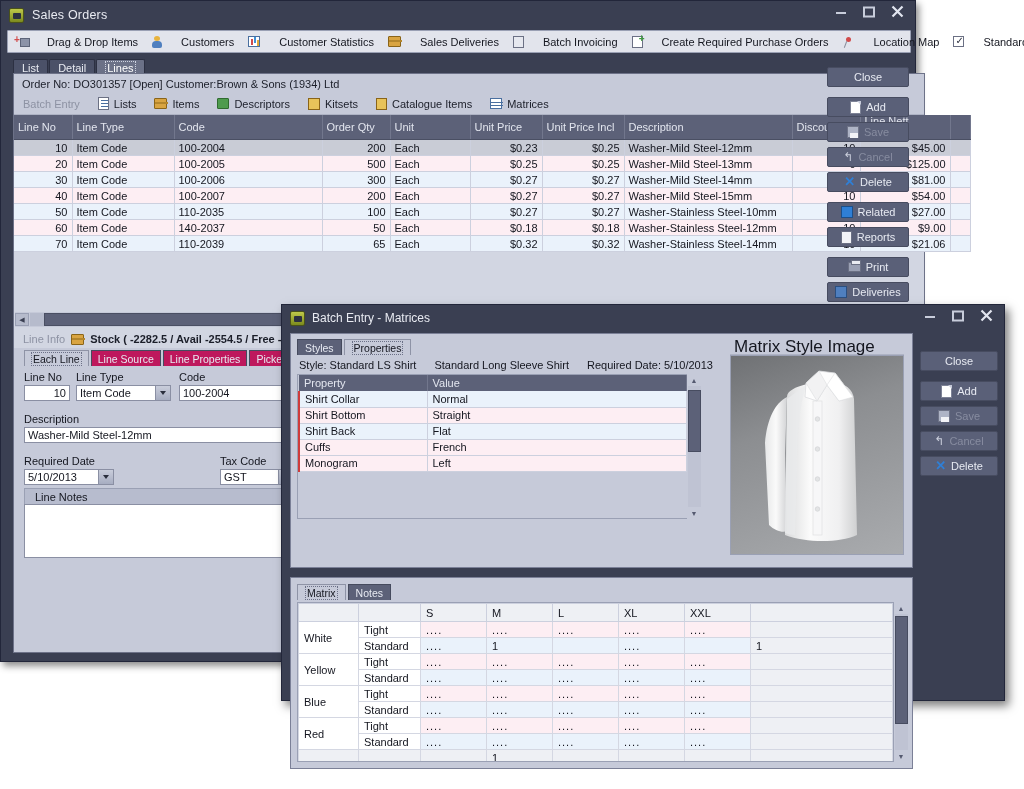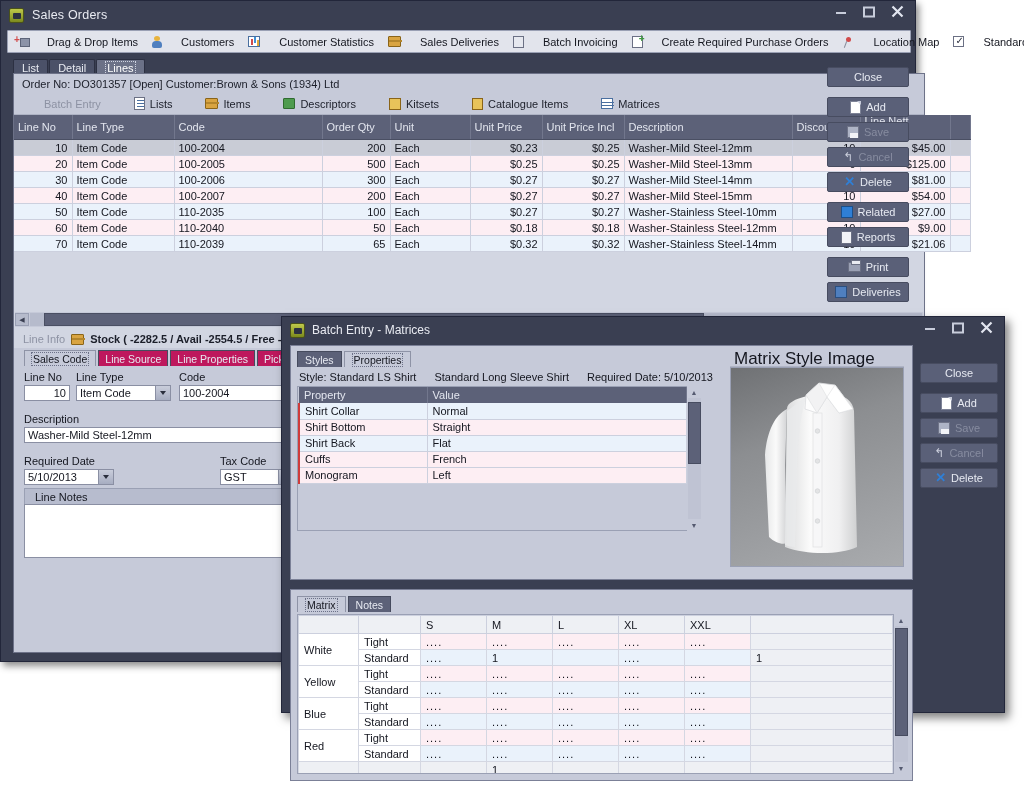--- a/index.html
+++ b/index.html
@@ -57,21 +57,21 @@
   .tab.active{background:#6b7187;color:#ffffff;}
   .tab.active .tlbl{border:1px dotted #cfd4e2;padding:0 1px;}
 
   
   .content{
     position:absolute;left:12px;top:72px;width:912px;height:580px;
     background:#c6cad9;border:1px solid #6d7governor;
   }
   .content{border:1px solid #6d7288;}
   .order-bar{height:19px;background:#c6cad9;display:flex;align-items:center;padding-left:8px;color:#1b1e29;font-size:11px;}
-  .batch-bar{height:22px;background:#c6cad9;display:flex;align-items:center;padding-left:22px;gap:17px;border-bottom:1px solid #aeb3c4;}
+  .batch-bar{height:22px;background:#c6cad9;display:flex;align-items:center;padding-left:1px;gap:2px;border-bottom:1px solid #aeb3c4;}
   .bb-item{display:flex;align-items:center;gap:5px;padding:0 8px;height:20px;font-size:11px;color:#1b1e29;}
   .bb-item.dim{color:#8d92a3;}
 
   
   .grid{width:100%;border-collapse:collapse;table-layout:fixed;}
   .grid th{
     background:#5c6178;color:#e3e6ef;font-weight:normal;font-size:11px;
     text-align:left;height:17px;padding:0 4px;
     border-right:1px solid #72778d;border-bottom:1px solid #4a4f63;
   }
@@ -125,21 +125,21 @@
   .rbtn{
     width:82px;height:20px;margin-bottom:5px;background:#5a6078;border:1px solid #474c60;
     color:#e7eaf2;font-size:11px;display:flex;align-items:center;justify-content:center;gap:5px;
     border-radius:2px;
   }
   .rbtn.dim{color:#878ca0;}
   .rbtn.gap{margin-top:10px;}
 
   
   .dialog{
-    position:absolute;left:281px;top:316px;width:724px;height:397px;
+    position:absolute;left:281px;top:304px;width:724px;height:397px;
     background:#3a3f52;border:1px solid #22263a;
     box-shadow:4px 5px 9px rgba(0,0,0,.5);
   }
   .dlg-title{height:26px;display:flex;align-items:center;padding-left:8px;position:relative;}
   .dlg-title .title{color:#e9ebf2;font-size:12px;margin-left:7px;}
   .dlg-body{position:absolute;left:8px;top:28px;width:623px;height:235px;background:#c6cad9;border:1px solid #7b melhor;}
   .dlg-body{border:1px solid #7b8097;}
   .dlg-body2{position:absolute;left:8px;top:272px;width:623px;height:192px;background:#c6cad9;border:1px solid #7b8097;}
   .styletabs{display:flex;gap:2px;padding:5px 0 0 6px;}
   .stab{height:16px;padding:0 7px;background:#5c6178;color:#e7eaf2;font-size:10.5px;display:flex;align-items:center;border:1px solid #464b5e;border-bottom:none;}
@@ -425,21 +425,21 @@
             <td class="r">$0.27</td>
             <td class="r">$0.27</td>
             <td>Washer-Stainless Steel-10mm</td>
             <td class="r">10</td>
             <td class="r">$27.00</td>
             <td></td>
           </tr>
           <tr class="odd">
             <td class="r">60</td>
             <td>Item Code</td>
-            <td>110-2040</td>
+            <td>140-2037</td>
             <td class="r">50</td>
             <td>Each</td>
             <td class="r">$0.18</td>
             <td class="r">$0.18</td>
             <td>Washer-Stainless Steel-12mm</td>
             <td class="r">10</td>
             <td class="r">$9.00</td>
             <td></td>
           </tr>
           <tr class="even">
@@ -468,21 +468,21 @@
     </div>
 
     <div class="lineinfo-hdr">
       <span class="li-label">Line Info</span>
       <span class="ic i-box"></span>
       <span style="font-weight:bold">Stock ( -2282.5 / Avail -2554.5 / Free -1691</span>
     </div>
 
     <div class="li-tabs">
       <div class="li-tab active">
-          <span class="tl">Sales Code</span>
+          <span class="tl">Each Line</span>
         </div>
       <div class="li-tab">
           <span>Line Source</span>
         </div>
       <div class="li-tab">
           <span>Line Properties</span>
         </div>
       <div class="li-tab">
           <span>Picked Lines</span>
         </div>

